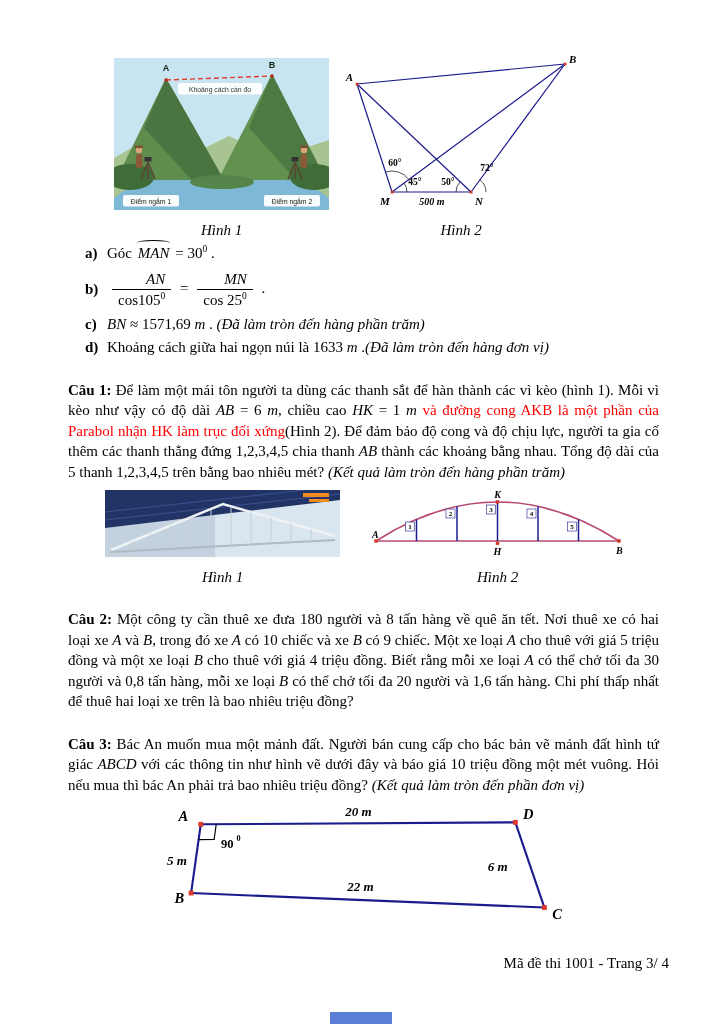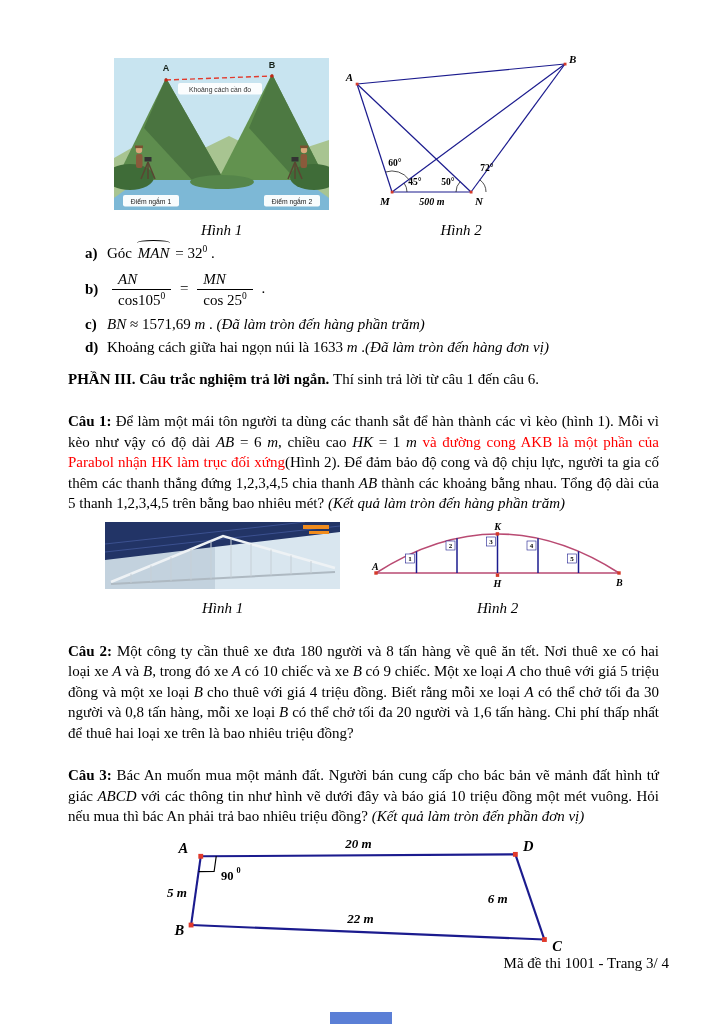--- a/index.html
+++ b/index.html
@@ -17,21 +17,21 @@
   .fig-row{display:flex;align-items:flex-end}
   .fig-row.top{margin-left:46px;gap:16px}
   .fig-row.mid{margin-left:37px;gap:30px;margin-top:8px}
   .stmt-intro{margin-top:12px}
   .stmt{display:flex;margin-top:3px;padding-left:17px}
   .stmt-b{align-items:center;margin-top:5px}
   .stmt-label{font-weight:bold;width:22px;flex:none}
   .stmt-body{flex:1}
   .arc-over{position:relative;font-style:italic;display:inline-block;padding:0 2px}
   .arc-over::before{content:"";position:absolute;left:1px;right:1px;top:-3px;height:5px;border-top:1.4px solid #000;border-radius:50% 50% 0 0}
-  .frac{display:inline-block;text-align:left;vertical-align:middle;margin:0 5px}
+  .frac{display:inline-block;text-align:right;vertical-align:middle;margin:0 5px}
   .frac .num{display:block;border-bottom:1px solid #000;padding:0 6px}
   .frac .den{display:block;padding:0 6px}
   sup{font-size:9.5px;vertical-align:super;line-height:0}
   .quad-wrap{margin:8px 0 0 92px}
   .footer{position:absolute;right:56px;top:953px}
   .next-strip{position:absolute;left:330px;top:1012px;width:62px;height:12px;background:#5b7fd6}
   svg text{font-family:"Liberation Serif",serif}
   .svg-lbl{font-style:italic;font-weight:bold}
   .svg-ang{font-weight:bold}
   .svg-sans{font-family:"Liberation Sans",sans-serif}
@@ -120,21 +120,21 @@
         <text x="87" y="153" text-anchor="middle" font-size="10" class="svg-lbl">500 m</text>
       </svg>
       <figcaption>Hình 2</figcaption>
     </figure>
   </div>
 
 
   <div class="stmt">
     <span class="stmt-label">a)</span>
     <span class="stmt-body">
-      <span>Góc </span><span class="arc-over">MAN</span><span> = 32</span><sup>0</sup><span> .</span>
+      <span>Góc </span><span class="arc-over">MAN</span><span> = 30</span><sup>0</sup><span> .</span>
     </span>
   </div>
 
   <div class="stmt stmt-b">
     <span class="stmt-label">b)</span>
     <span class="stmt-body">
       <span class="frac">
         <span class="num mi">AN</span>
         <span class="den"><span>cos105</span><sup>0</sup></span>
       </span>
@@ -150,21 +150,20 @@
   <div class="stmt">
     <span class="stmt-label">c)</span>
     <span class="stmt-body"><span class="mi">BN</span><span> ≈ 1571,69 </span><span class="mi">m</span><span> . </span><span class="i">(Đã làm tròn đến hàng phần trăm)</span></span>
   </div>
 
   <div class="stmt">
     <span class="stmt-label">d)</span>
     <span class="stmt-body"><span>Khoảng cách giữa hai ngọn núi là 1633 </span><span class="mi">m</span><span> .</span><span class="i">(Đã làm tròn đến hàng đơn vị)</span></span>
   </div>
 
-  <p class="part3"><span class="b">PHẦN III. Câu trắc nghiệm trả lời ngắn. </span><span>Thí sinh trả lời từ câu 1 đến câu 6.</span></p>
 
   <p class="para"><span class="b">Câu 1: </span><span>Để làm một mái tôn người ta dùng các thanh sắt để hàn thành các vì kèo (hình 1). Mỗi vì kèo như vậy có độ dài </span><span class="mi">AB</span><span> = 6 </span><span class="mi">m</span><span>, chiều cao </span><span class="mi">HK</span><span> = 1 </span><span class="mi">m</span><span class="red"> và đường cong AKB là một phần của Parabol nhận HK làm trục đối xứng</span><span>(Hình 2). Để đảm bảo độ cong và độ chịu lực, người ta gia cố thêm các thanh thẳng đứng 1,2,3,4,5 chia thanh </span><span class="mi">AB</span><span> thành các khoảng bằng nhau. Tổng độ dài của 5 thanh 1,2,3,4,5 trên bằng bao nhiêu mét? </span><span class="i">(Kết quả làm tròn đến hàng phần trăm)</span></p>
 
   <div class="fig-row mid">
     <figure>
       <svg width="235" height="67" viewBox="0 0 235 67">
         <rect width="235" height="67" fill="#c3d2de"></rect>
         <rect x="110" width="125" height="67" fill="#d9e6ef"></rect>
         <polygon points="0,0 235,0 235,10 0,38" fill="#223466"></polygon>
         <g stroke="#3c5190" stroke-width="1">

